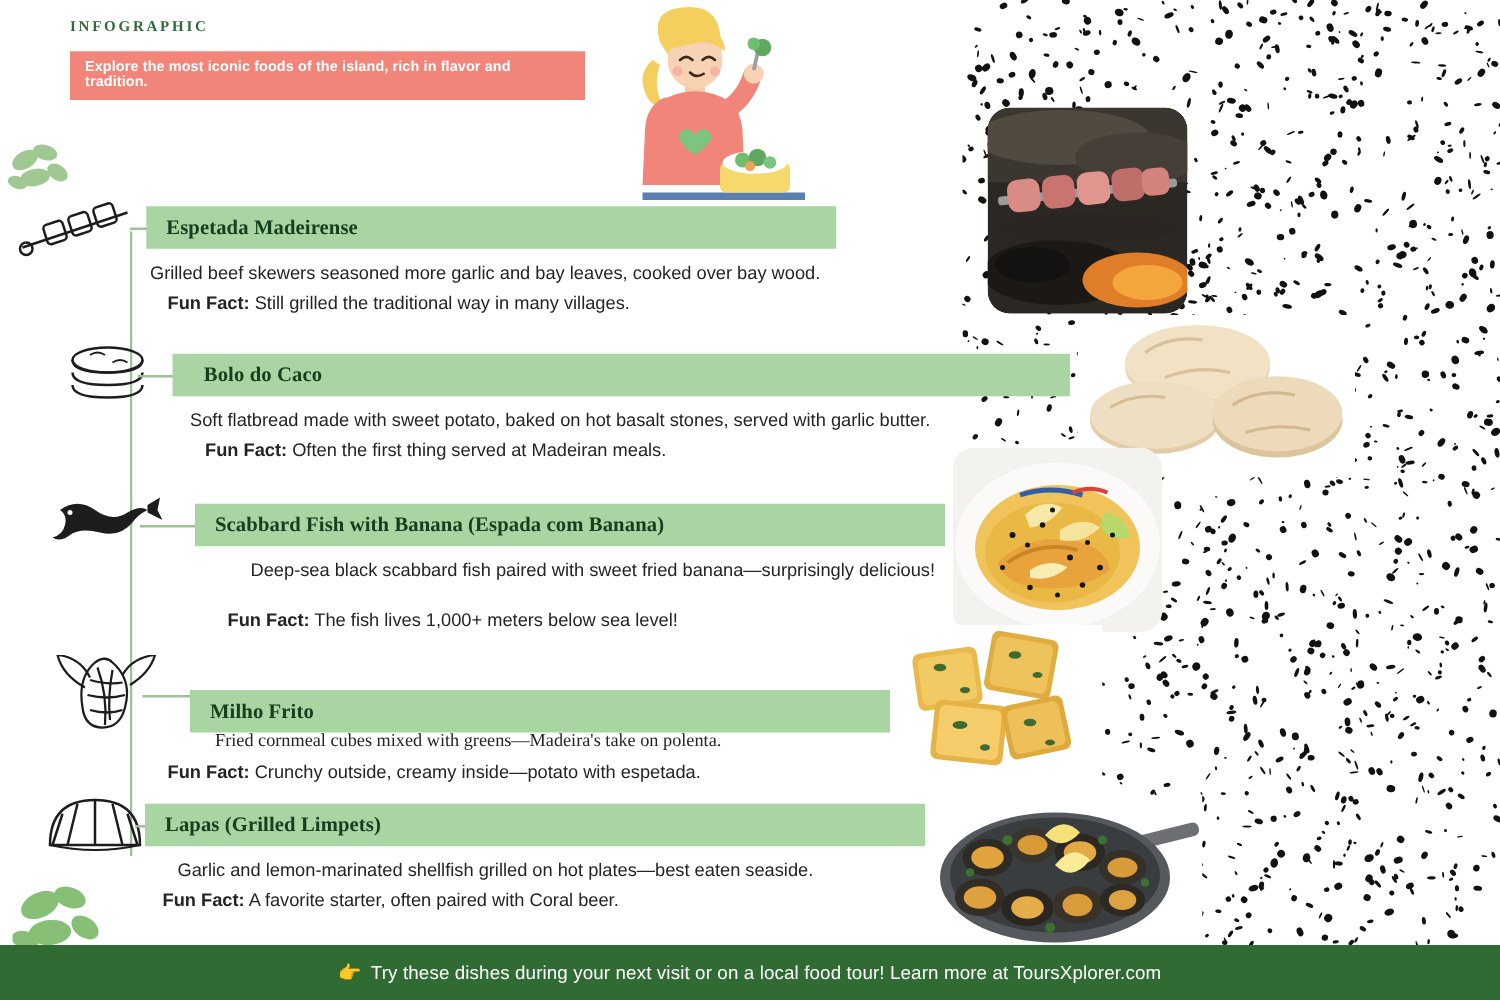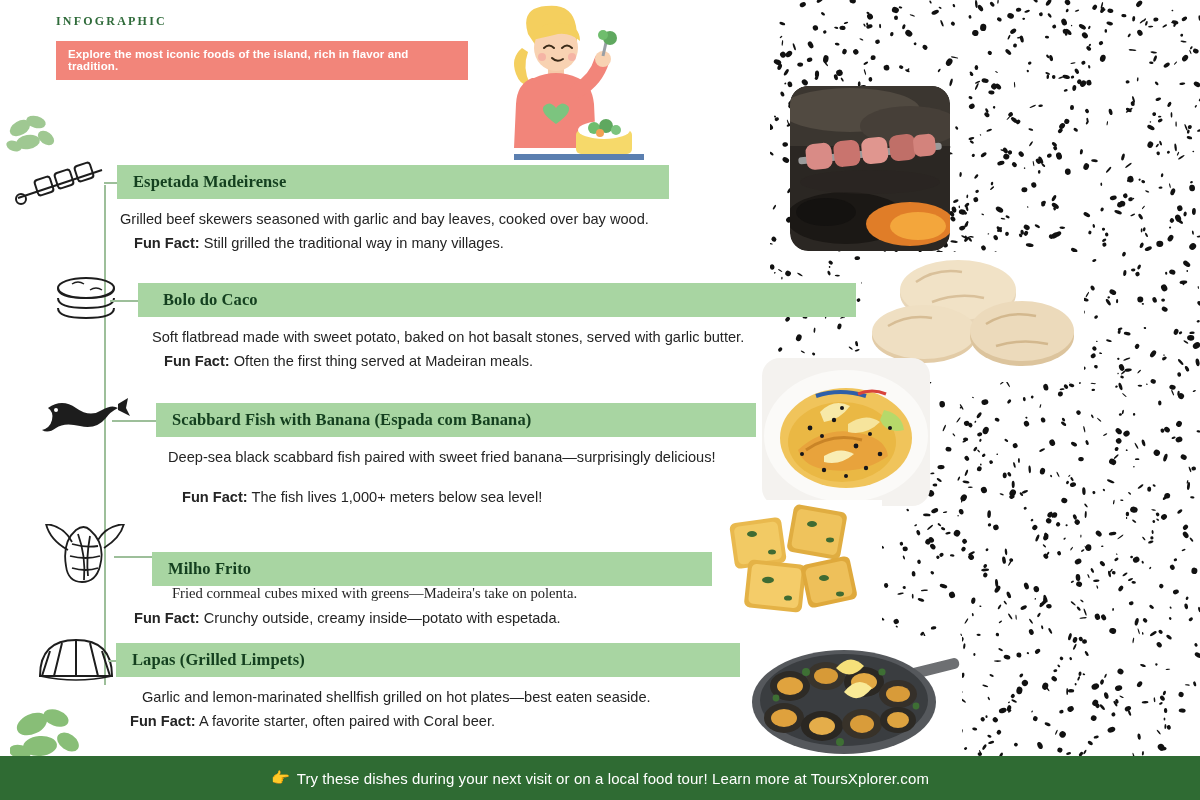--- a/index.html
+++ b/index.html
@@ -1578,21 +1578,21 @@
       <circle cx="9" cy="45" r="5"></circle>
       <rect x="24" y="24" width="16" height="16" rx="3" transform="rotate(-18 32 32)"></rect>
       <rect x="44" y="17" width="16" height="16" rx="3" transform="rotate(-18 52 25)"></rect>
       <rect x="64" y="10" width="16" height="16" rx="3" transform="rotate(-18 72 18)"></rect>
     </g>
   </svg>
   <div class="stub" style="left:96px; top:32px; width:24px;"></div>
   <div class="band" style="left:96px; top:15px; width:552px;margin-left:13px;">
     <span>Espetada Madeirense</span>
   </div>
-  <div class="desc" style="left:112px; top:60px; width:700px;">Grilled beef skewers seasoned with garlic and bay leaves, cooked over bay wood.</div>
+  <div class="desc" style="left:112px; top:60px; width:700px;">Grilled beef skewers seasoned more garlic and bay leaves, cooked over bay wood.</div>
   <div class="fact" style="left:126px; top:84px; width:700px;">
     <b>Fun Fact:</b>
     <span>Still grilled the traditional way in many villages.</span>
   </div>
 </div>
 
 <div class="dish" style="left:8px; top:268px; width:1000px;">
   <svg class="icon" viewBox="0 0 96 62" style="left:30px; top:2px;">
     <g stroke="#1d1d1d" stroke-width="2" fill="none">
       <ellipse cx="48" cy="18" rx="28" ry="10"></ellipse>
@@ -1618,21 +1618,21 @@
     <g fill="#1d1d1d">
       <path d="M14 18 q14 -10 28 0 q14 10 26 2 q10 -6 16 -2 q-8 4 -12 10 q-10 12 -26 8 q-16 -4 -24 2 q-8 6 -14 2 q8 -2 10 -10 q2 -8 -4 -12 z"></path>
       <path d="M84 14 l10 -6 l-2 10 l4 8 l-12 -6 z"></path>
       <circle cx="22" cy="20" r="2" fill="#fff"></circle>
     </g>
   </svg>
   <div class="stub" style="left:104px; top:32px; width:46px;"></div>
   <div class="band" style="left:148px; top:15px; width:600px;">
     <span>Scabbard Fish with Banana (Espada com Banana)</span>
   </div>
-  <div class="desc" style="left:160px; top:60px; width:580px;">Deep-sea black scabbard fish paired with sweet fried banana—surprisingly delicious!</div>
+  <div class="desc" style="left:160px; top:60px; width:580px;text-align:right;">Deep-sea black scabbard fish paired with sweet fried banana—surprisingly delicious!</div>
   <div class="fact" style="left:174px; top:100px; width:600px;">
     <b>Fun Fact:</b>
     <span>The fish lives 1,000+ meters below sea level!</span>
   </div>
 </div>
 
 <div class="dish" style="left:8px; top:524px; width:1000px;">
   <svg class="icon" viewBox="0 0 96 62" style="left:30px; top:0px;">
     <g stroke="#1d1d1d" stroke-width="1.8" fill="none">
       <path d="M52 6 q16 14 10 36 q-4 16 -18 16 q-14 0 -16 -16 q-4 -24 10 -36 q8 -6 14 0 z"></path>

